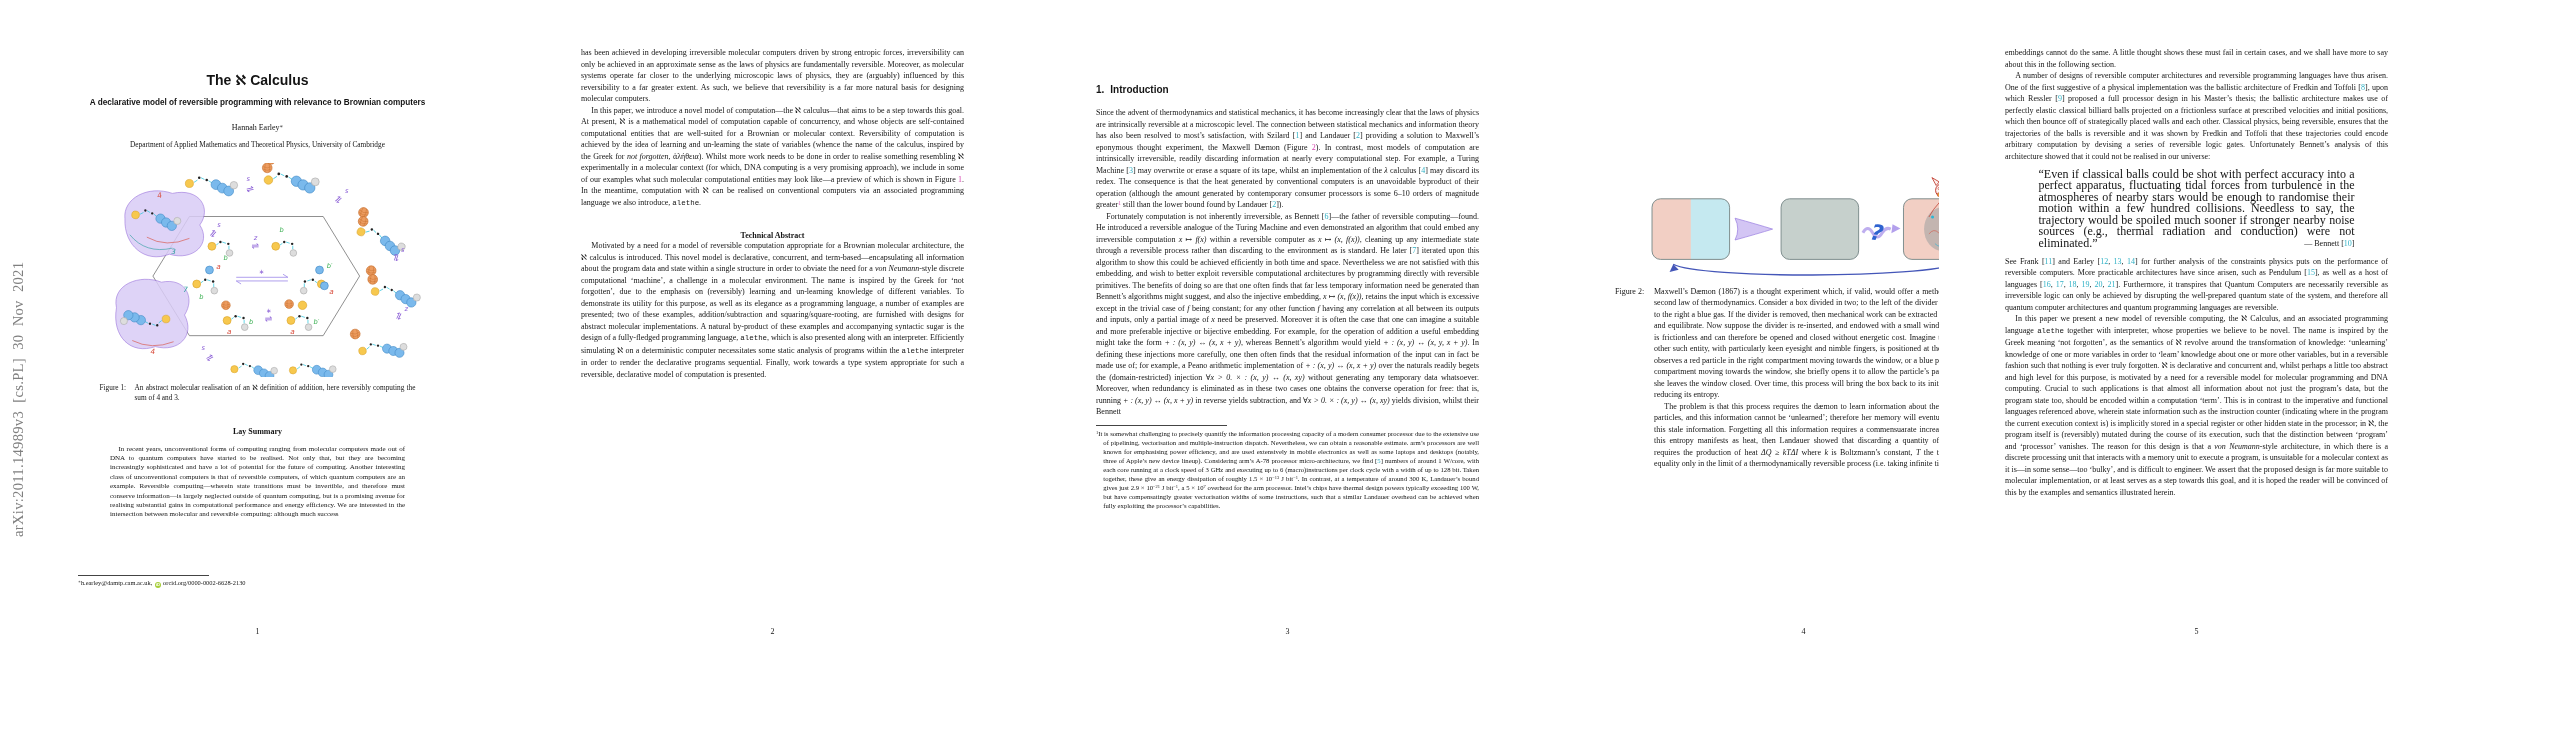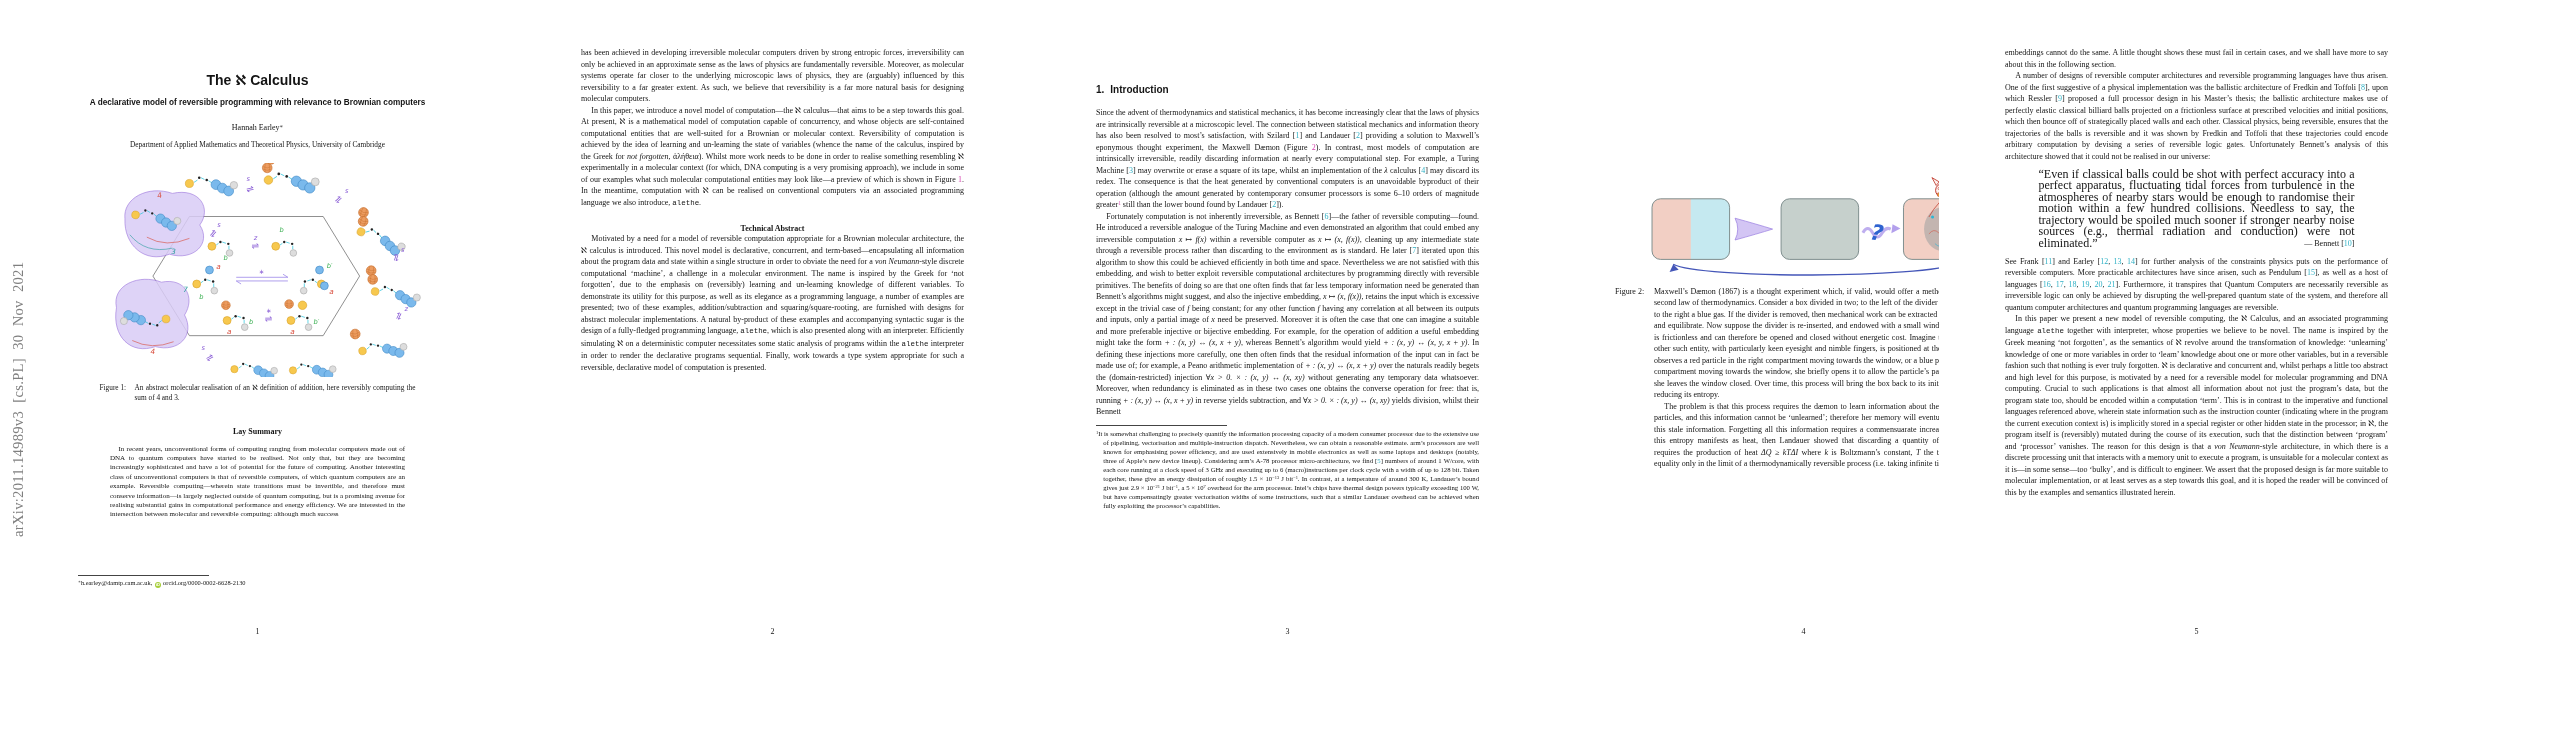--- a/index.html
+++ b/index.html
@@ -37,21 +37,21 @@
   .laypara{width:295px;margin:9px auto 0;font-size:7px;line-height:9.4px;text-align:justify;text-indent:8.5px;}
   .fnblock1{position:absolute;left:78px;top:575px;width:340px;font-size:6.4px;}
   .fnrule{width:131px;border-top:0.6px solid #444;height:0;margin:0 0 3px;}
   .orcid{display:inline-block;width:6.7px;height:6.7px;border-radius:50%;background:#a6ce39;color:#fff;
     font-family:"Liberation Sans",sans-serif;font-weight:bold;font-size:4.3px;line-height:6.7px;
     text-align:center;vertical-align:-0.6px;margin:0 1.8px 0 2.4px;}
   .pagenum{position:absolute;top:627px;left:0;right:0;text-align:center;font-size:8px;}
 
   
   .topcol{padding-top:47px;}
-  .abshead{margin:15px 0 0;}
+  .abshead{margin:22px 0 0;}
   .p2p3{margin-top:9px;}
 
   
   .p3col{padding-top:84px;}
   .sechead{display:flex;gap:6px;font-family:"Liberation Sans","DejaVu Sans",sans-serif;
     font-weight:bold;font-size:10px;margin:0 0 12px;}
   .fnrule3{width:131px;border-top:0.6px solid #444;height:0;margin:7.3px 0 3.6px;}
   .footnote{font-size:6.7px;line-height:9px;text-align:justify;padding-left:7.3px;text-indent:-7.3px;margin:0;}
 
   

